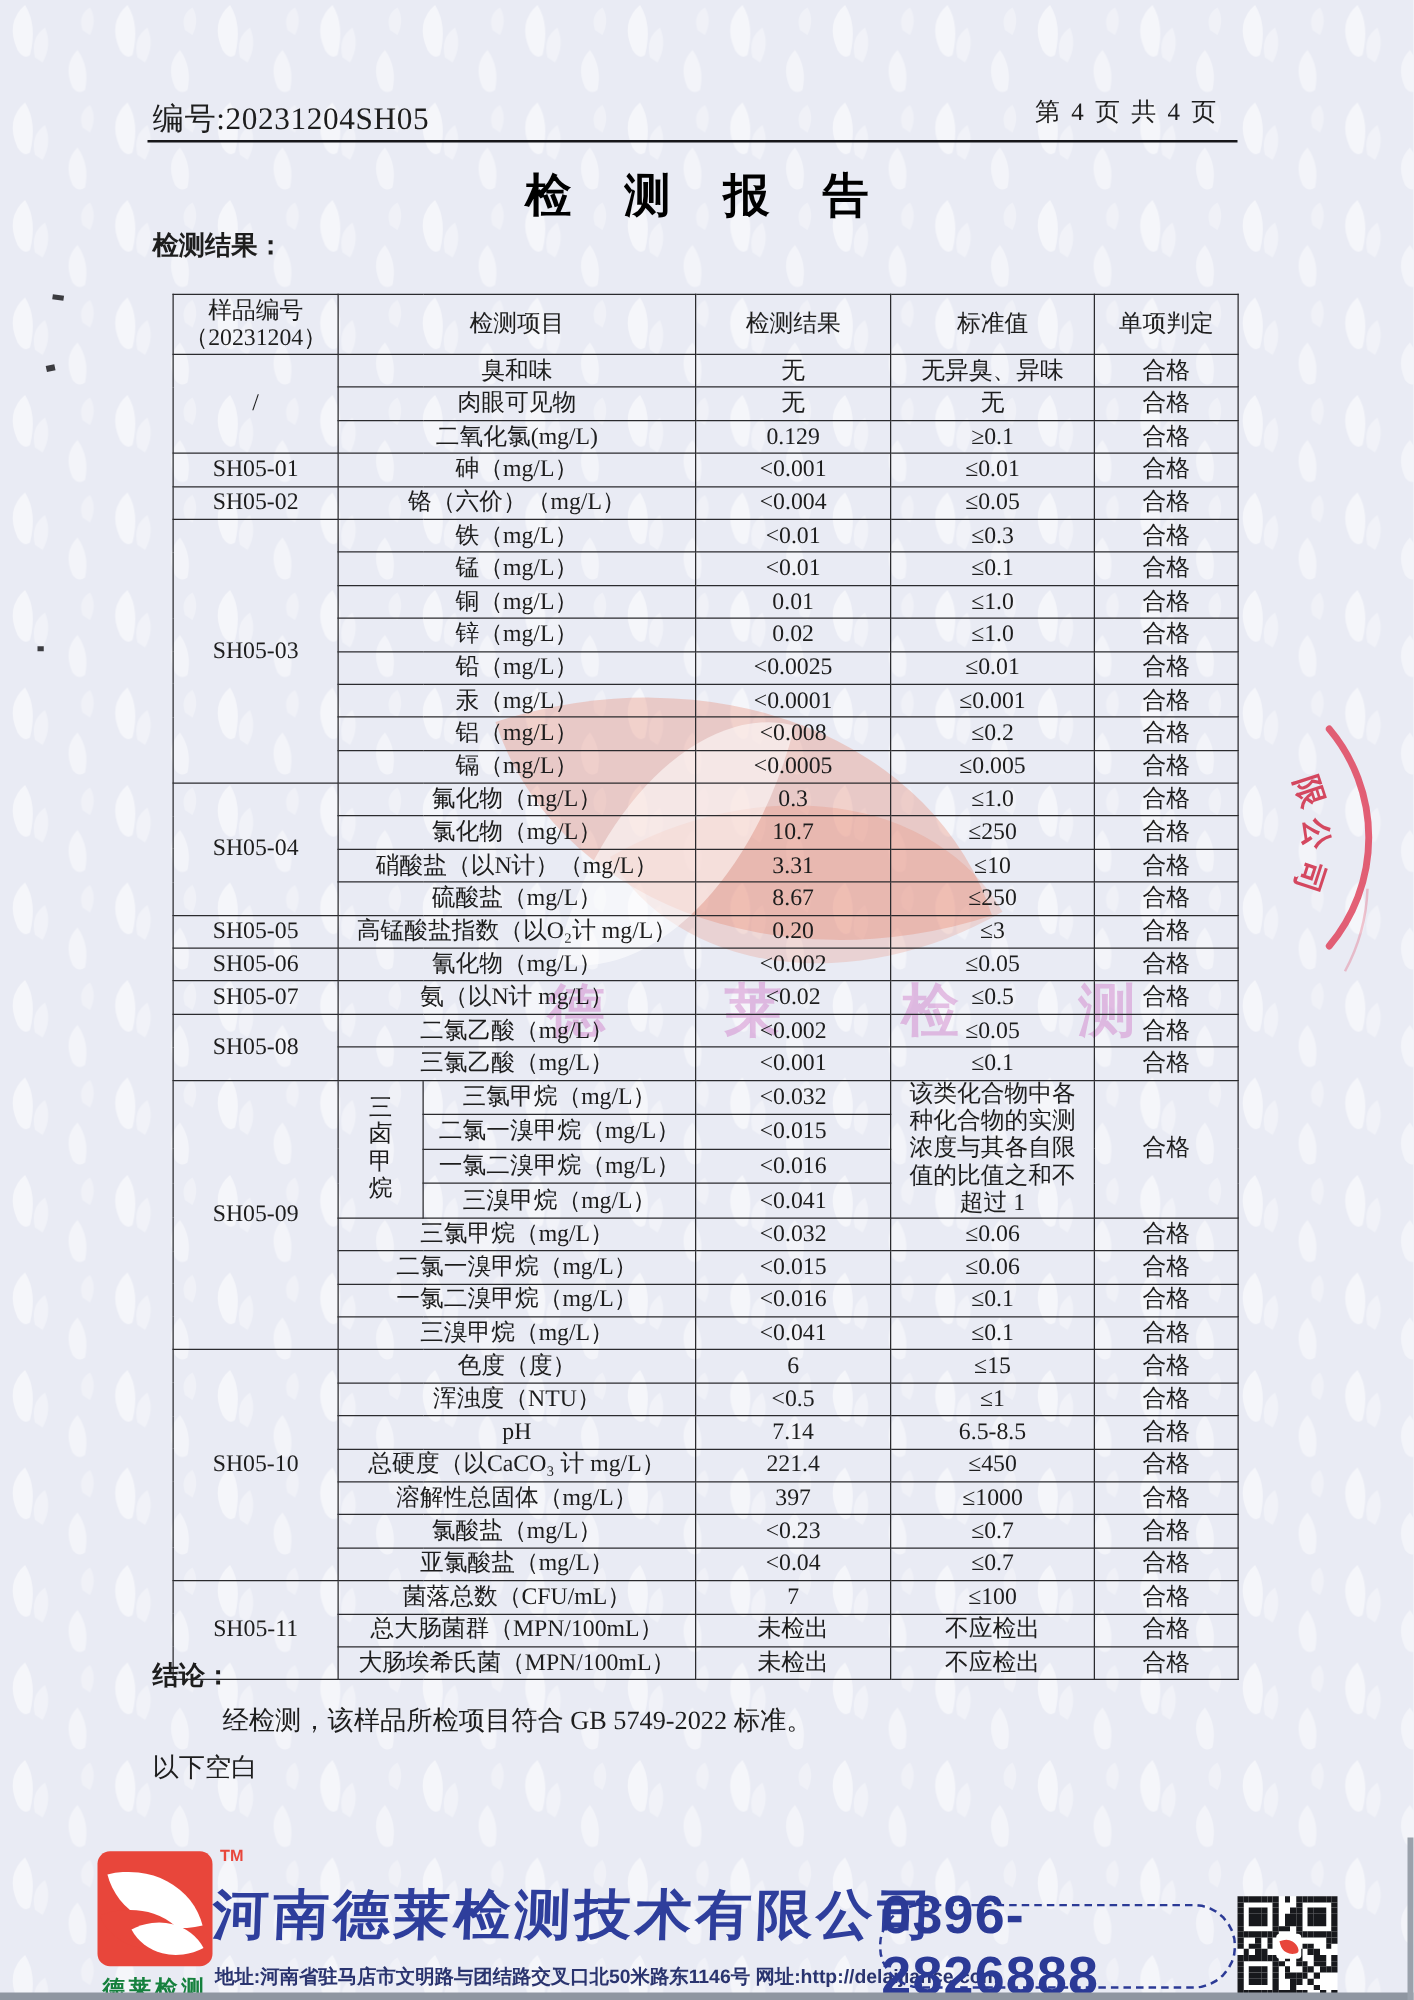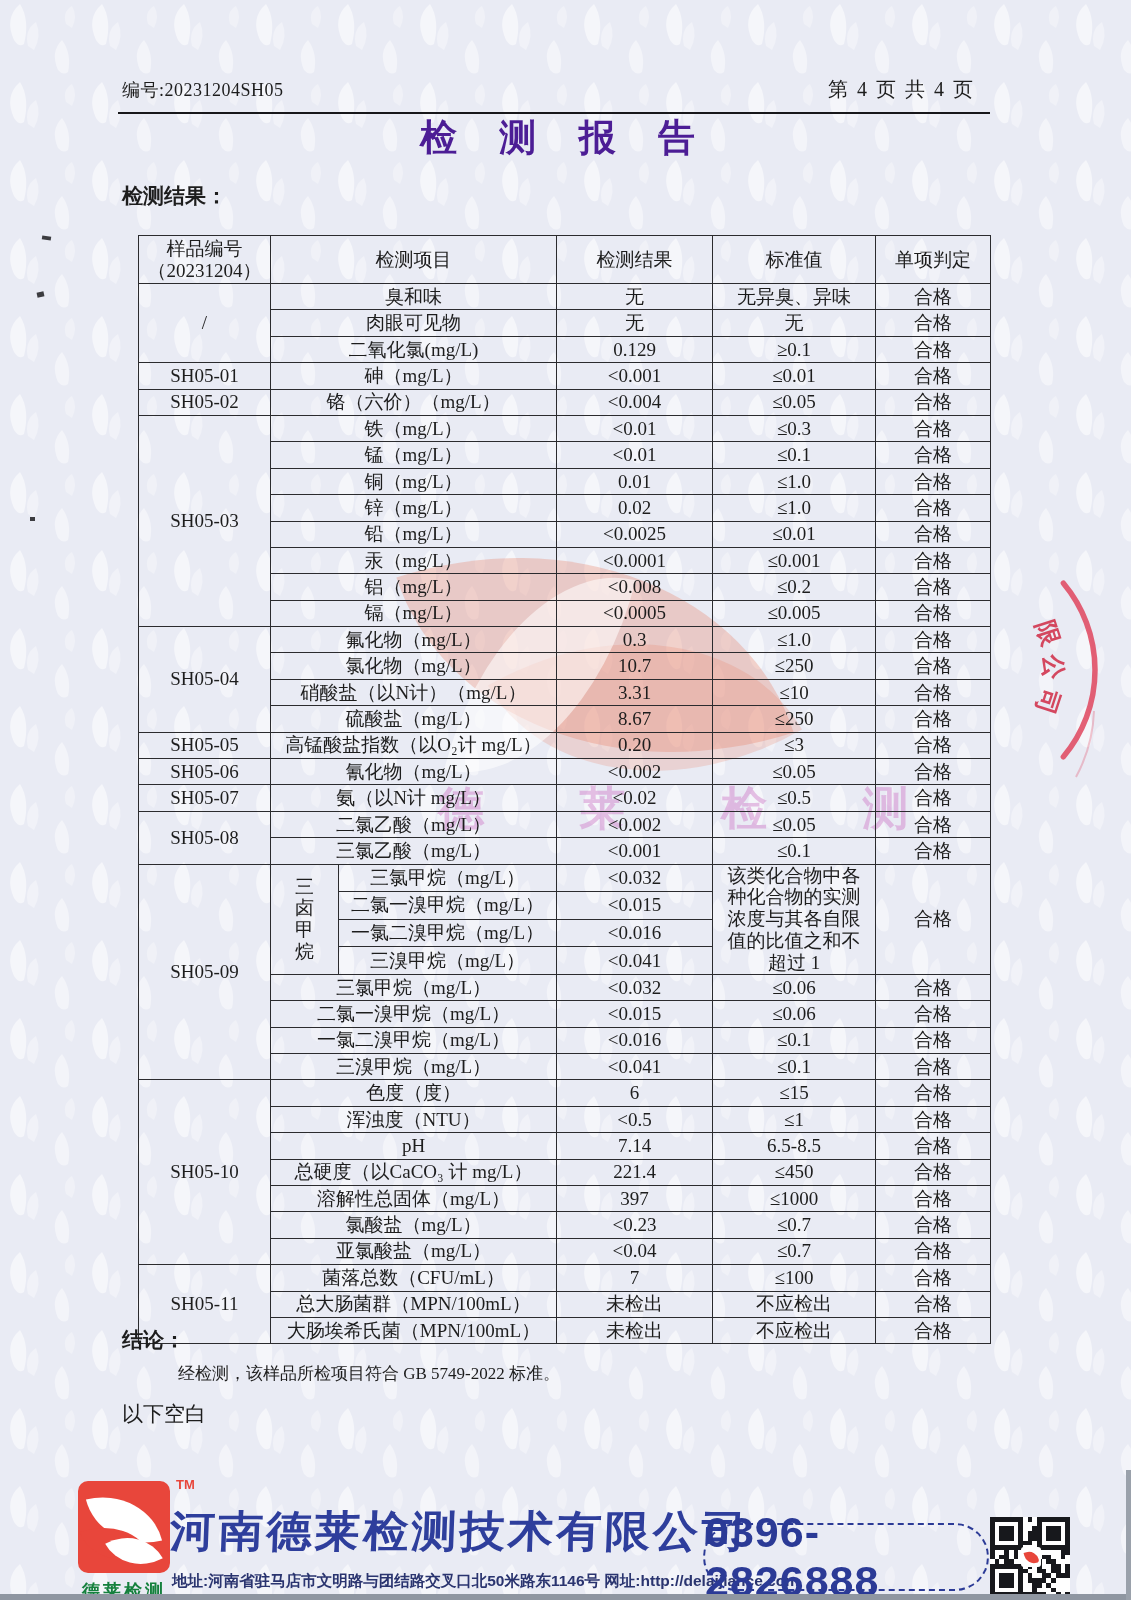--- a/index.html
+++ b/index.html
@@ -8,31 +8,31 @@
     width:1131px;height:1600px;
     background:#e9ebf4;
     overflow:hidden;
     font-family:"Liberation Serif","DejaVu Serif",serif;
     color:#1d1d1d;
   }
   .bg-texture{position:absolute;left:0;top:0;width:1131px;height:1600px;z-index:0;}
   .layer{position:absolute;z-index:2;}
 
   
-  .doc-number{left:122px;top:78px;font-size:18px;letter-spacing:.5px;font-family:Liberation Serif, serif;}
+  .doc-number{left:122px;top:78px;font-size:25px;letter-spacing:.5px;font-family:Liberation Serif, serif;}
   .page-indicator{left:828px;top:76px;font-size:20px;letter-spacing:2px;}
   .header-rule{left:118px;top:112px;width:872px;height:2px;background:#17171a;}
 
   
-  .report-title{left:0;top:113px;width:1131px;text-align:center;
+  .report-title{left:0;top:132px;width:1131px;text-align:center;
     font-family:"Liberation Sans","DejaVu Sans",sans-serif;
-    font-weight:bold;font-size:37px;letter-spacing:16px;color:#4c1d95;}
+    font-weight:bold;font-size:37px;letter-spacing:16px;color:#000000;}
   .results-label{left:122px;top:182px;font-size:21px;font-weight:bold;}
   .conclusion-label{left:122px;top:1326px;font-size:21px;font-weight:bold;}
-  .conclusion-text{left:178px;top:1362px;font-size:17px;}
+  .conclusion-text{left:178px;top:1362px;font-size:21px;}
   .below-blank{left:122px;top:1400px;font-size:21px;}
 
   
   .report-table{position:absolute;left:138px;top:207px;z-index:2;
     border-collapse:collapse;table-layout:fixed;width:852px;margin-top:28px;}
   .report-table th,.report-table td{
     border:1.6px solid #2b2b2e;
     text-align:center;vertical-align:middle;
     font-size:19px;padding:0 3px;
     white-space:pre-line;line-height:1.15;

